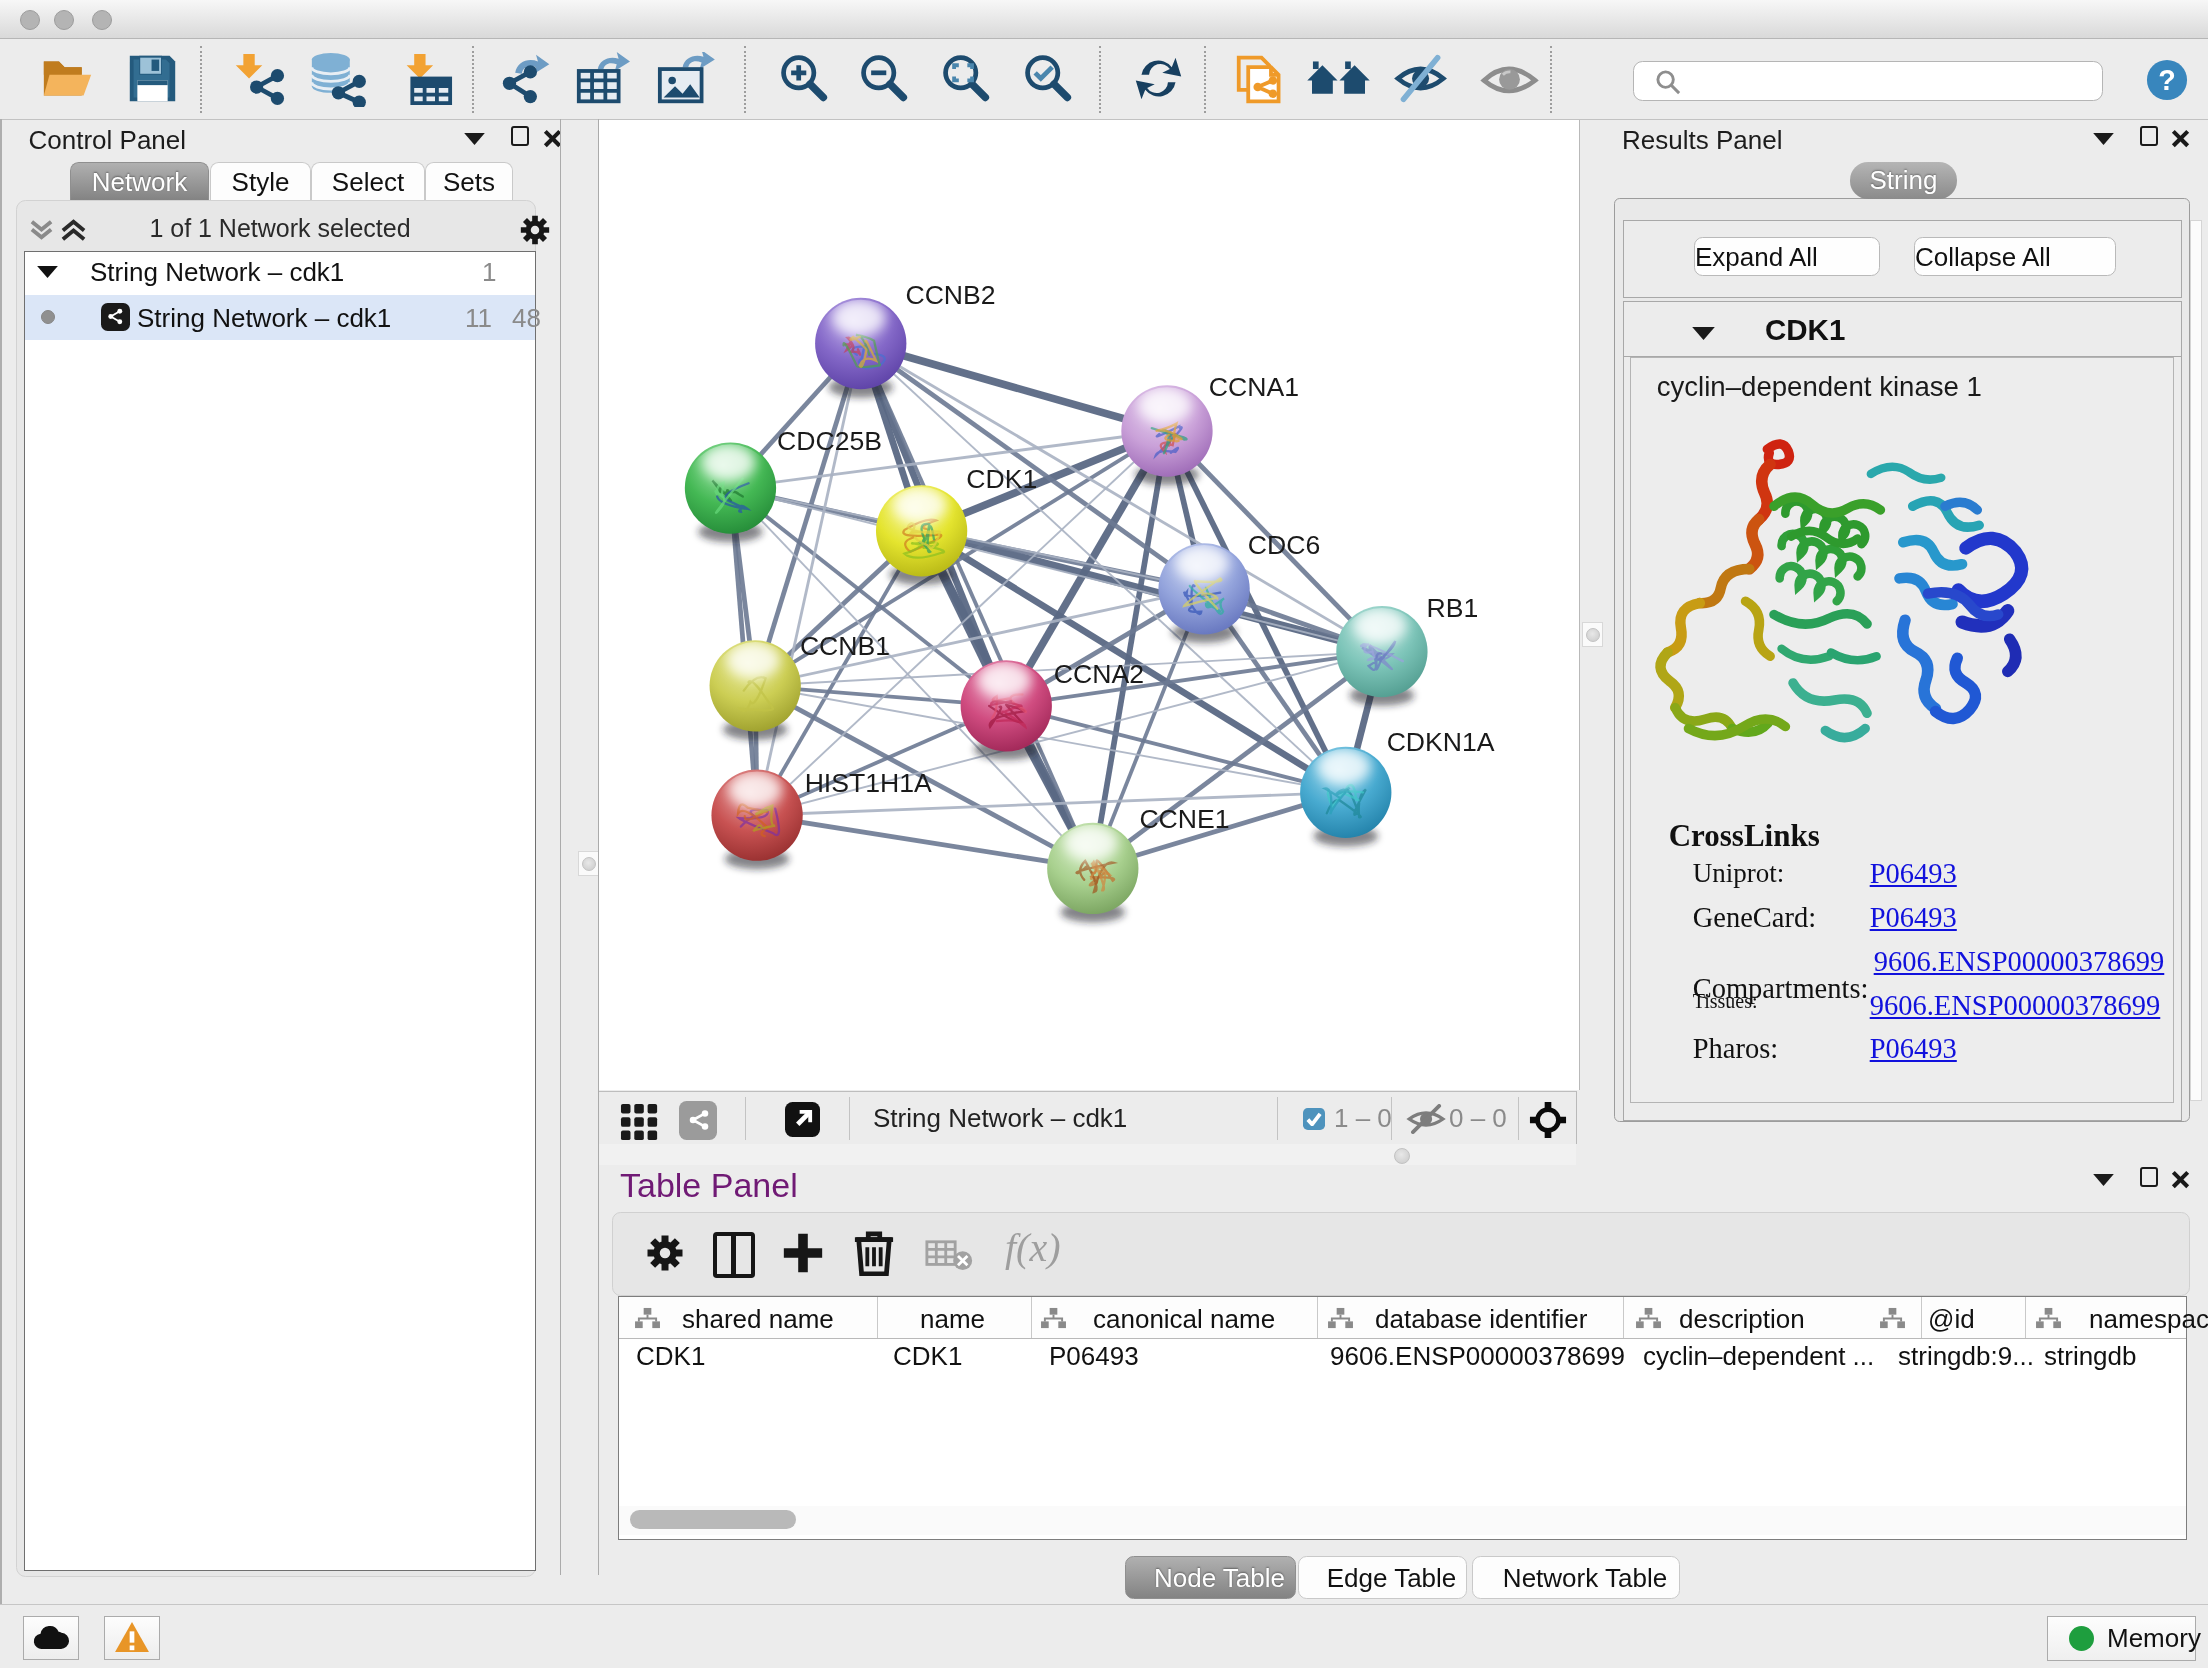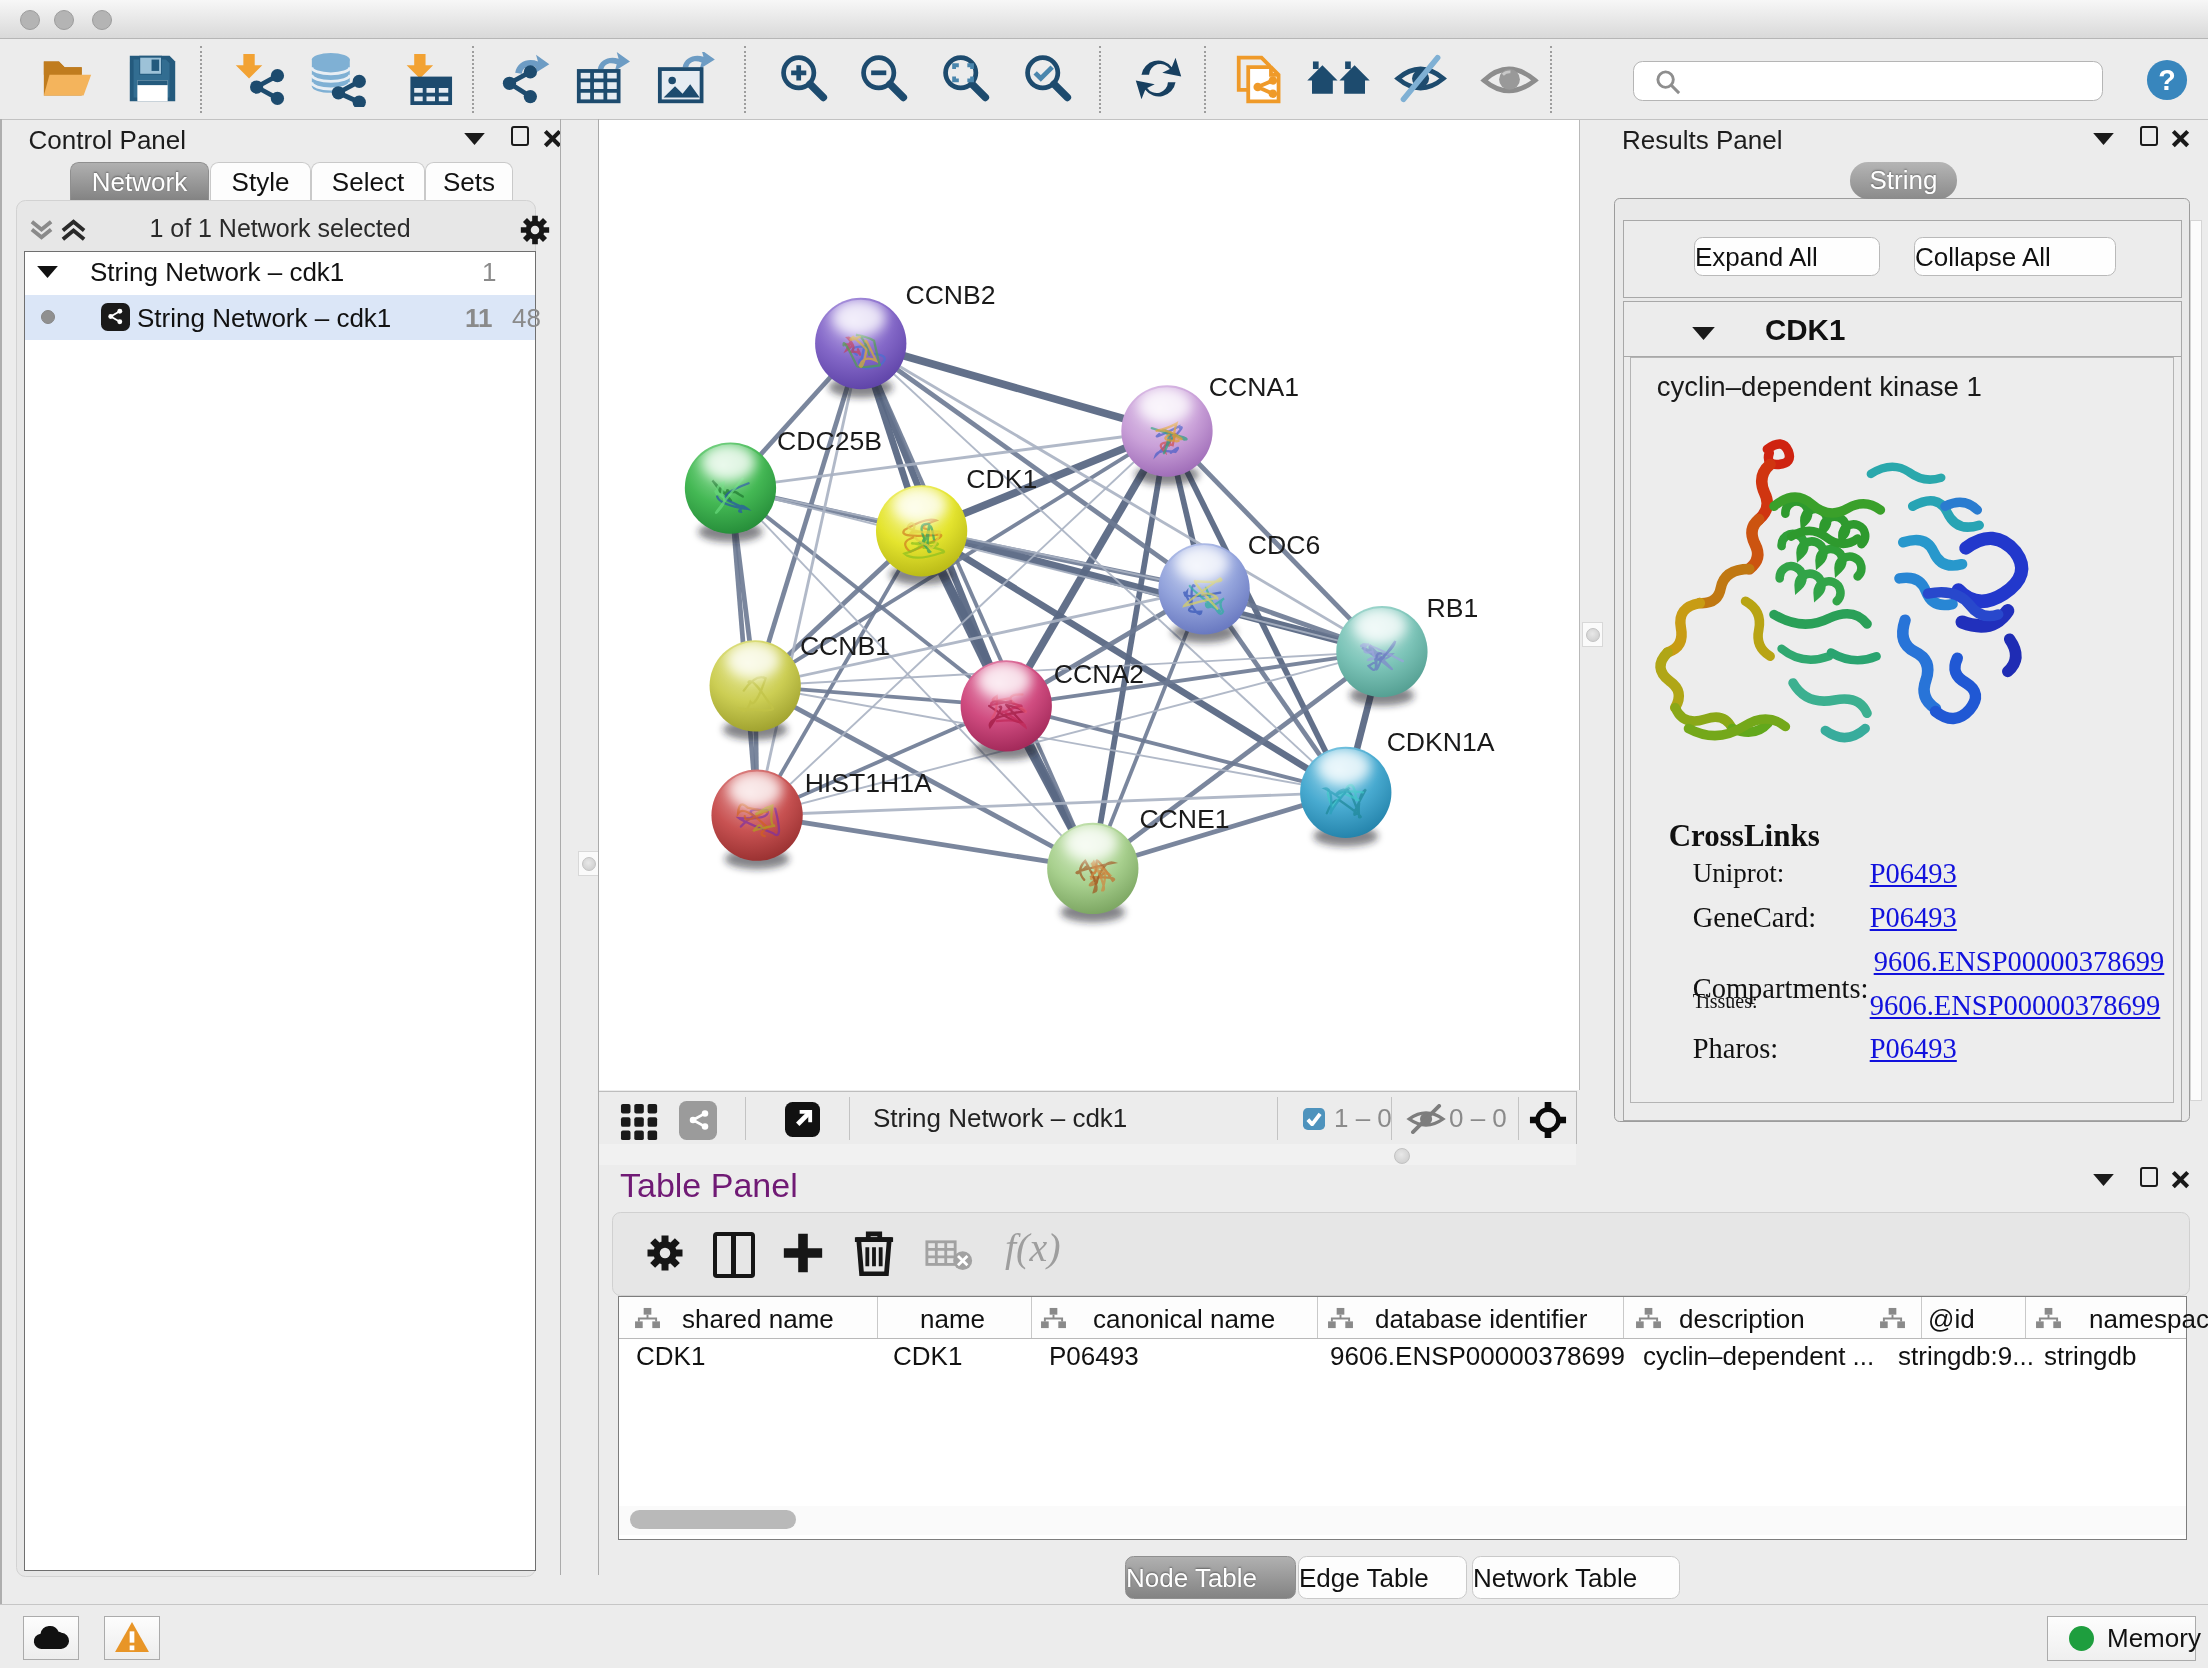--- a/index.html
+++ b/index.html
@@ -41,21 +41,21 @@
   .serif{font-family:"Liberation Serif",serif;}
   .xlink{color:#1111dd;text-decoration:underline;}
   
   #tp-title{left:620px;top:1166px;font-size:34px;color:#701a75;}
   #tp-toolbar{left:612px;top:1212px;width:1576px;height:82px;background:#e6e6e6;border:1px solid #d0d0d0;border-radius:8.6px;}
   #tp-table{left:618px;top:1296px;width:1567px;height:242px;background:#fff;border:1.9px solid #7d7d7d;}
   .thsep{position:absolute;top:0;height:41px;width:1px;background:#c9c9c9;}
   .tcell{position:absolute;top:6.7px;font-size:26px;color:#111;}
   .trow{position:absolute;top:44px;font-size:26px;color:#111;}
   
-  .btab{position:absolute;top:1556px;height:43px;background:#fdfdfd;border:1px solid #c9c9c9;color:#111;font-size:26px;line-height:43px;box-sizing:border-box;border-radius:8.6px;}
+  .btab{position:absolute;top:1556px;height:43px;background:#fdfdfd;border:1px solid #c9c9c9;color:#111;font-size:26px;text-align:center;line-height:43px;box-sizing:border-box;border-radius:8.6px;padding-left:18px;}
   
   #statusbar{left:0;top:1604px;width:2208px;height:65px;background:#ececec;border-top:1px solid #c6c6c6;}
   .sbtn{position:absolute;top:10.5px;width:54px;height:42px;background:linear-gradient(#fdfdfd,#ededed);border:1px solid #ababab;}
   #memorybtn{position:absolute;top:10.5px;left:2047px;width:147px;height:43px;background:linear-gradient(#fdfdfd,#efefef);border:1px solid #ababab;font-size:26px;color:#111;}
   .tab.seltab,.btab.seltab{background:linear-gradient(#b0b0b0,#838383);color:#fff;border-color:#8f8f8f;text-shadow:0 -1px 1.9px rgba(0,0,0,.4);}
 </style>
 </head>
 <body>
 <div id="titlebar" class="abs">
   <div class="tl abs" style="left:20px;"></div>
@@ -233,21 +233,21 @@
     <div class="abs hdot" style="left:16px;top:15px;width:12.4px;height:12.4px;background:#909090;border-color:#868686;"></div>
     <div class="abs" style="left:76px;top:7.6px;width:28.5px;height:28.5px;background:#1a1a1a;border-radius:6.7px;">
       <svg style="position:absolute;left:4.8px;top:4.8px" width="19" height="19" viewBox="0 0 20 20">
         <circle cx="5" cy="10" r="2.6" fill="#fff"></circle>
           <circle cx="14.5" cy="4.5" r="2.6" fill="#fff"></circle>
           <circle cx="14.5" cy="15.5" r="2.6" fill="#fff"></circle>
         <path d="M5 10 L14.5 4.5 M5 10 L14.5 15.5" stroke="#fff" stroke-width="2"></path>
       </svg>
     </div>
     <div class="abs" style="left:112px;top:7.6px;font-size:26px;color:#111;">String Network – cdk1</div>
-    <div class="abs" style="left:440px;top:7.6px;font-size:26px;color:#8a8a8a;font-weight:bold;">11</div>
+    <div class="abs" style="left:440px;top:7.6px;font-size:26px;color:#8a8a8a;">11</div>
     <div class="abs" style="left:487px;top:7.6px;font-size:26px;color:#8a8a8a;">48</div>
   </div>
 </div>
 <div class="abs vline" style="left:560px;"></div>
 <div class="abs handle" style="left:578px;top:851px;width:19px;height:23px;">
     <div class="hdot" style="position:absolute;left:2.9px;top:4.8px;width:12.4px;height:12.4px;"></div>
   </div>
 <div class="abs vline" style="left:598px;"></div>
 
 <div id="netcanvas" class="abs"></div>

